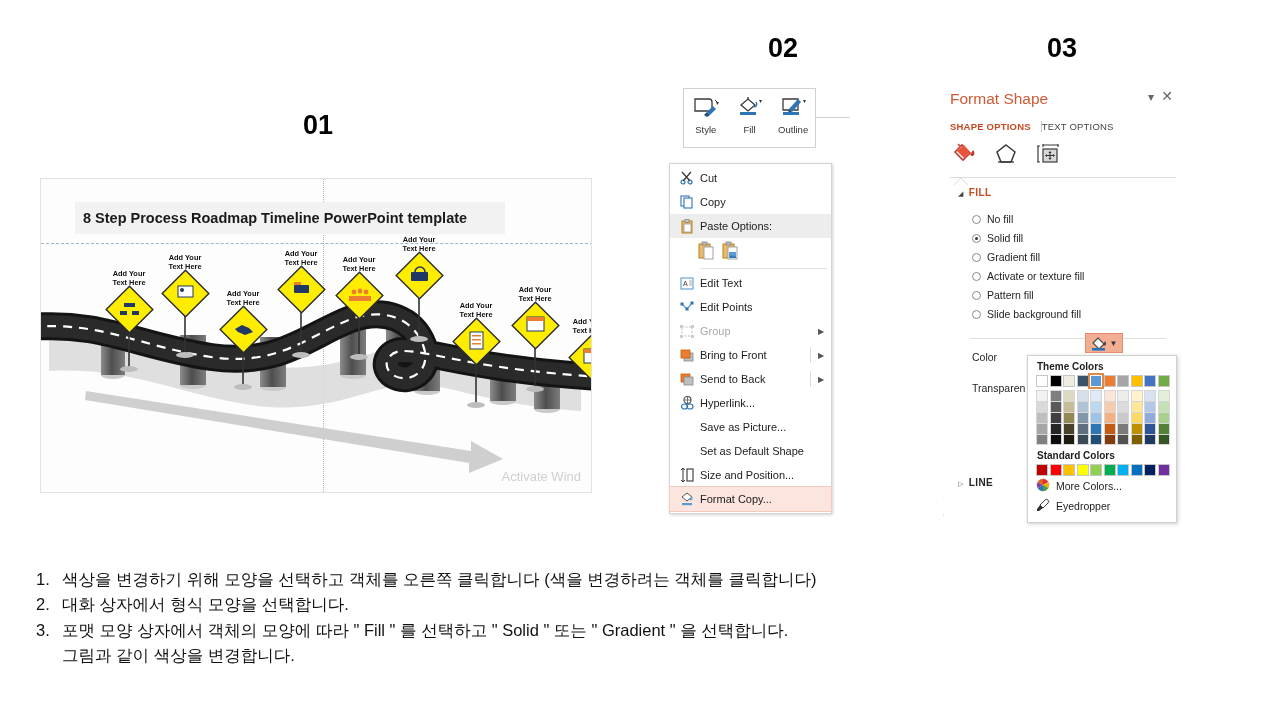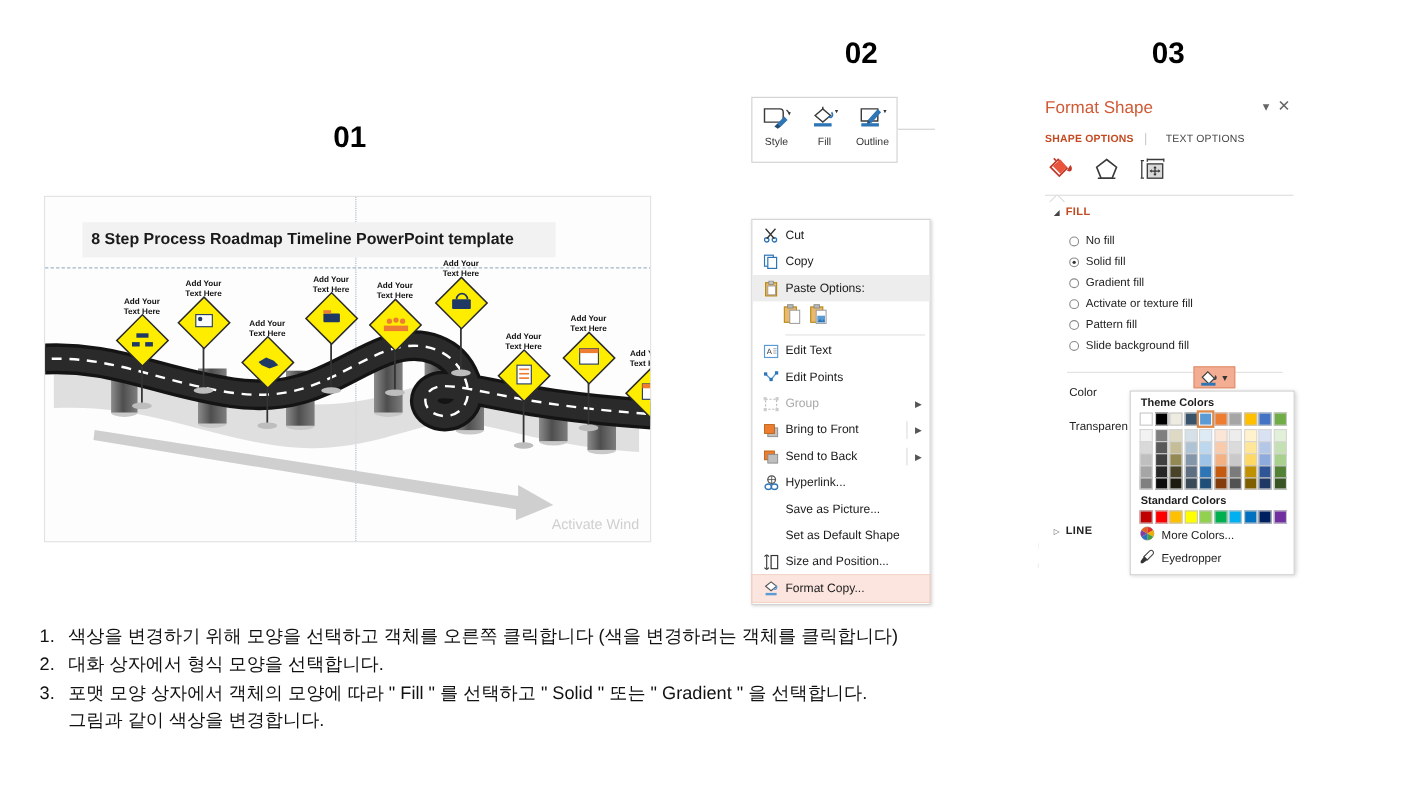--- a/index.html
+++ b/index.html
@@ -63,25 +63,24 @@
   .minibar-stub {
     position:absolute; left:816px; top:117px; width:34px; height:1px;
     background:#d0d0d0;
   }
   .mb-item { width:42px; text-align:center; cursor:default; }
   .mb-icon { height:30px; display:flex; align-items:center; justify-content:center; }
   .mb-label { font-size:9.5px; color:#333; margin-top:1px; }
 
   
   .ctxmenu {
-    position:absolute; left:683px; top:163px; width:163px;
+    position:absolute; left:669px; top:163px; width:163px;
     background:#ffffff; border:1px solid #d4d4d4;
     box-shadow:1px 1px 3px rgba(0,0,0,.18);
     padding:2px 0 2px 0;
-    margin-top:36px;
   }
   .ctx-item {
     display:flex; align-items:center; height:24px; padding:0 4px;
     font-size:11px; color:#1b1b1b; position:relative;
   }
   .ctx-item .ic { width:26px; height:18px; display:flex; align-items:center; justify-content:center; flex:0 0 26px; }
   .ctx-item .lbl { flex:1 1 auto; white-space:nowrap; }
   .ctx-item .arrow { width:12px; text-align:center; font-size:8px; color:#555; }
   .ctx-item .sep-v { position:absolute; right:20px; top:4px; bottom:4px; width:1px; background:#dcdcdc; }
   .ctx-item.hl { background:#ededed; }
@@ -101,21 +100,21 @@
   }
   .fp-ctl { position:absolute; top:7px; font-size:12px; color:#666; }
   #fp-caret { right:26px; top:5px; }
   #fp-close { right:7px; top:3px; font-size:14px; }
   .fp-tabs {
     position:absolute; left:6px; top:36px;
     display:flex; align-items:flex-start; gap:10px;
   }
   .fp-tab { font-size:9.5px; letter-spacing:.2px; }
   .fp-tab.active { color:#c44a21; font-weight:bold; }
-  .fp-tab.inactive { color:#444; border-left:1px solid #c9c9c9; padding-left:18px; }
+  .fp-tab.inactive { color:#444; border-left:1px solid #c9c9c9; padding-left:0; }
   .fp-icons {
     position:absolute; left:8px; top:58px;
     display:flex; gap:18px; align-items:center;
   }
   .fp-hr { position:absolute; left:6px; top:92px; width:226px; height:1px; background:#dcdcdc; }
   .fp-hr-notch {
     position:absolute; left:10px; top:86px; width:14px; height:7px;
   }
   .fp-section {
     position:absolute; left:14px; top:102px;

